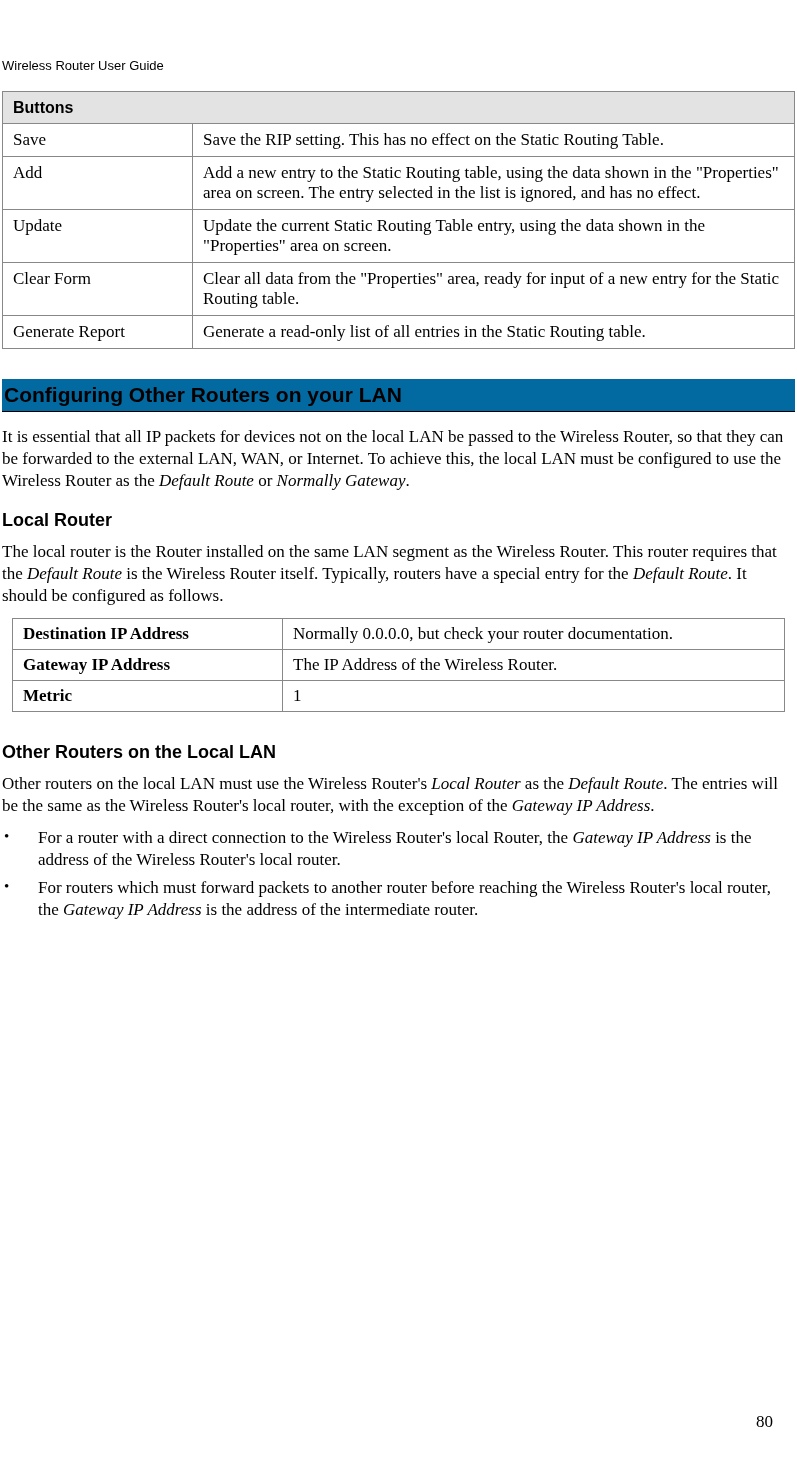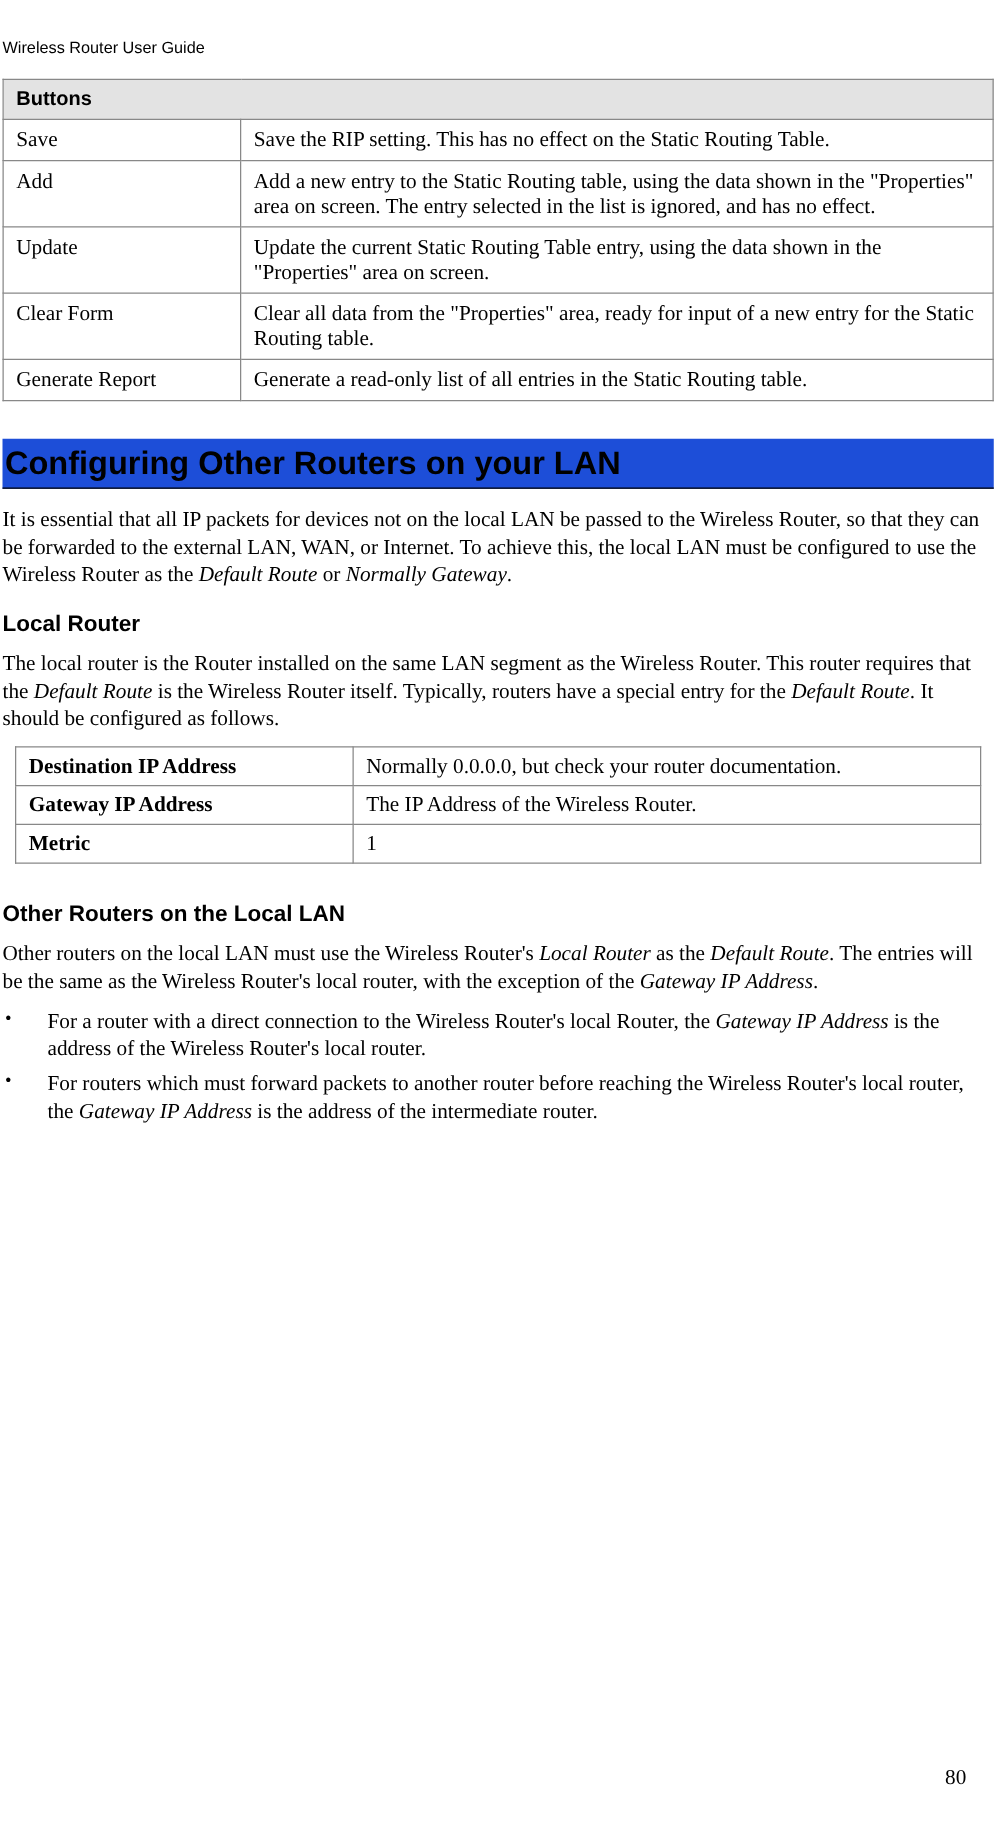--- a/index.html
+++ b/index.html
@@ -10,20 +10,21 @@
       min-height: 1468px;
       padding: 30px 0 0 0;
       font-size: 17px;
       color: #000;
       position: relative;
     }
     .header-text {
       font-family: Arial, Helvetica, sans-serif;
       font-size: 13px;
       padding: 0 45px 18px 2px;
+      margin-top: 28px;
     }
     .content {
       padding: 0 2px;
     }
     table.data-table {
       border-collapse: collapse;
       width: 100%;
       margin: 0 0 30px 0;
     }
     table.data-table td, table.data-table th {
@@ -53,23 +54,23 @@
       border: 1px solid #888;
       padding: 5px 10px;
       vertical-align: top;
     }
     table.small-table .col-label-s {
       width: 270px;
       font-weight: bold;
     }
     h2.section {
       font-family: Arial, Helvetica, sans-serif;
-      font-size: 26px;
+      font-size: 21px;
       font-weight: bold;
-      background: #1d4ed8;
+      background: #0369a1;
       border-bottom: 1.5px solid #000;
       padding: 4px 4px 4px 2px;
       margin: 28px 0 14px 0;
     }
     h3.subsection {
       font-family: Arial, Helvetica, sans-serif;
       font-size: 18px;
       font-weight: bold;
       margin: 18px 0 10px 0;
     }

